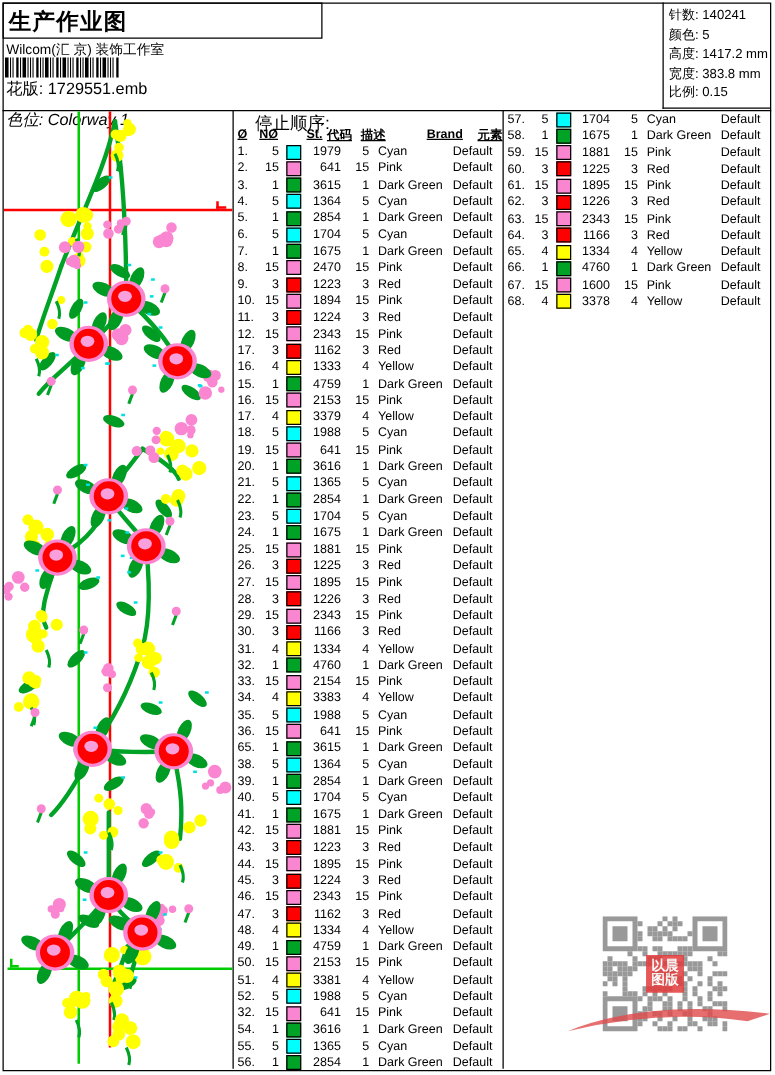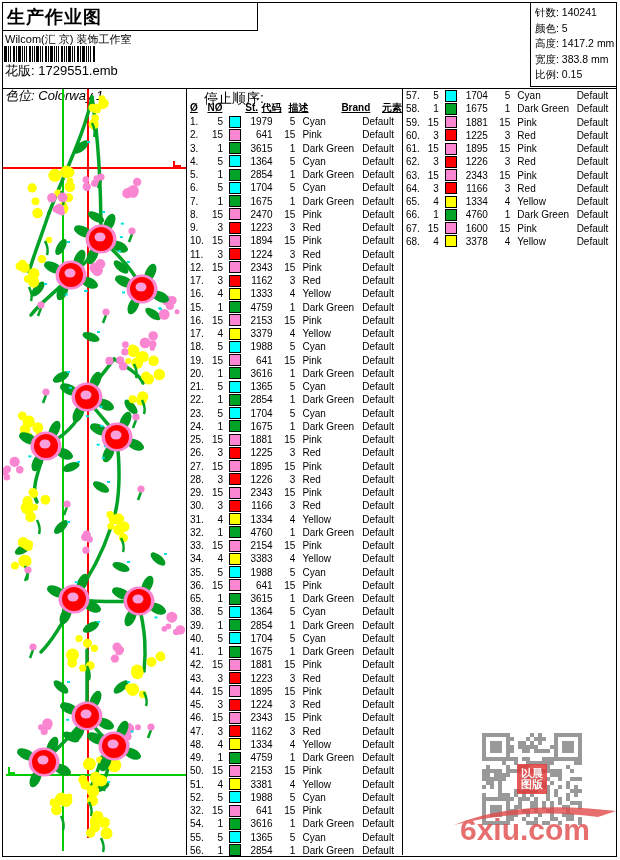--- a/index.html
+++ b/index.html
@@ -1459,14 +1459,13 @@
     <rect x="8" y="72" width="12" height="12" fill="#7d7d7d"></rect>
   </svg>
 <div class="abs" id="stamp">
   <div>以晨</div>
   <div>图版</div>
 </div>
 <div class="abs" id="sitemark">
   <svg width="178" height="60" style="position:absolute;left:0;top:0;">
     <path d="M6,30 Q70,4 168,16 L150,22 Q80,12 6,30 Z" fill="#e14b4b"></path>
   </svg>
-  <span class="txt">6xiu.com</span>
 </div>
 
 </body></html>

